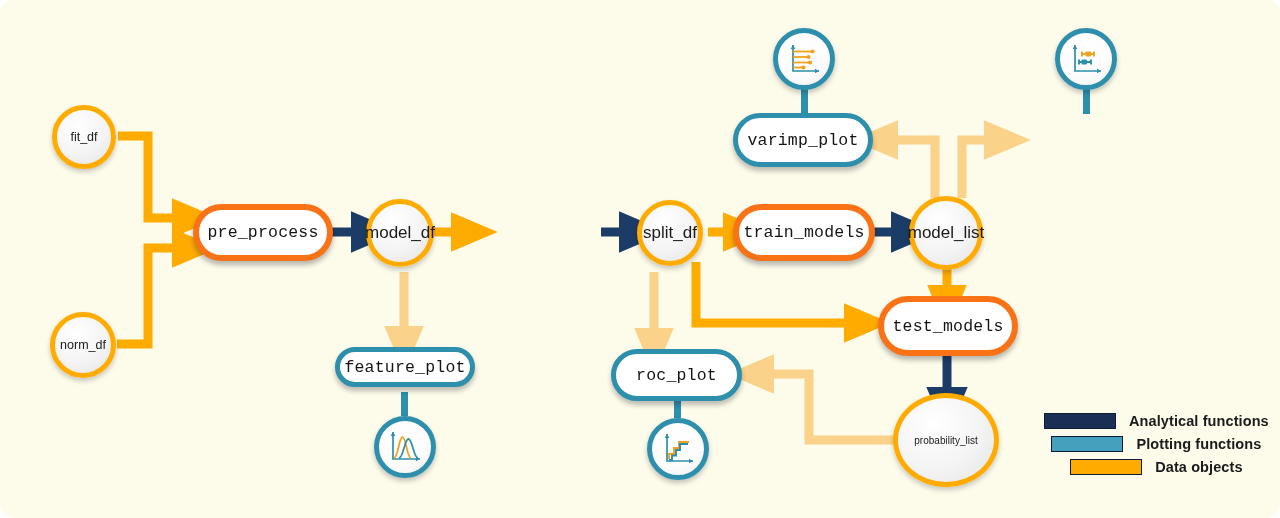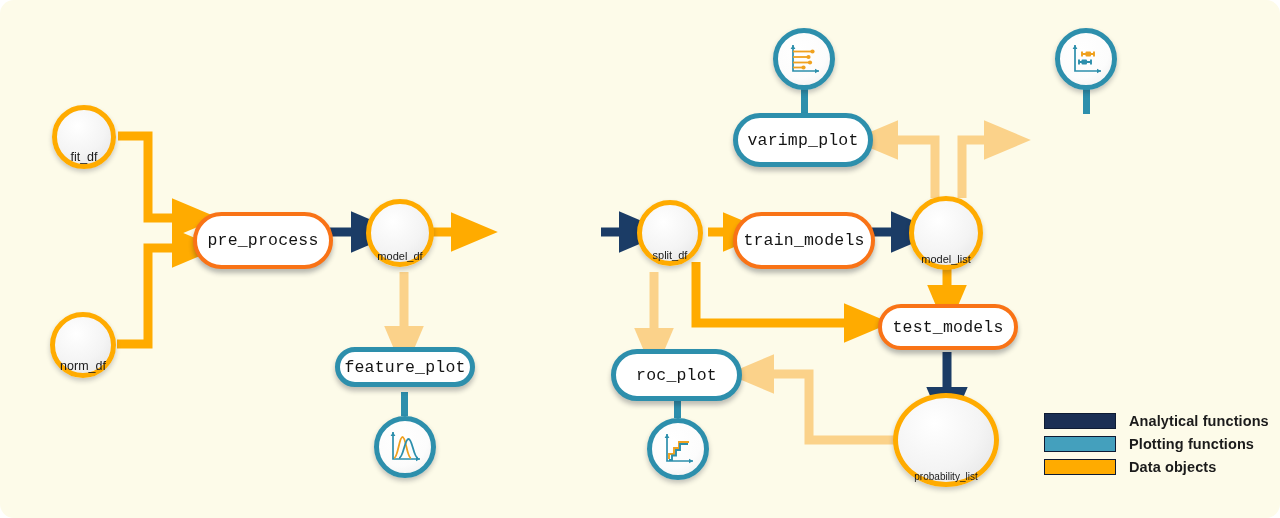--- a/index.html
+++ b/index.html
@@ -36,39 +36,37 @@
     color: #141414;
     white-space: nowrap;
     z-index: 5;
   }
   .pill {
     border-radius: 999px;
     font-size: 16.5px;
     letter-spacing: .2px;
   }
   .pill.analytic {
-    border: 4px solid #f97316;
+    border: 6px solid #f97316;
     box-shadow: 0 4px 5px rgba(20,25,40,.30), inset 0 0 0 1.5px #ffffff;
-    margin-top: 8px;
   }
   .pill.plotting {
     border: 5px solid #2d8fac;
     box-shadow: 0 4px 5px rgba(20,25,40,.28), inset 0 0 0 1.5px #ffffff;
   }
   .circ {
     border-radius: 50%;
     border: 5px solid #ffab00;
     background: radial-gradient(circle at 38% 30%, #ffffff 0%, #f4f4f4 55%, #e3e3e3 100%);
     font-size: 12.5px;
     box-shadow: 0 3px 5px rgba(20,25,40,.22);
     font-family: "Liberation Sans", sans-serif;
     color: #1a1a1a;
-    align-items: flex-end;
-  }
-  .circ.small { font-size: 11px; }
+  }
+  .circ.small { font-size: 17px; }
   .circ.tiny  { font-size: 10px; }
 
   
   .badge {
     position: absolute;
     border-radius: 50%;
     border: 5px solid #2d8fac;
     background: radial-gradient(circle at 40% 32%, #ffffff 0%, #fcfcfc 60%, #ececec 100%);
     box-shadow: 0 3px 5px rgba(20,25,40,.25);
     display: flex; align-items: center; justify-content: center;
@@ -86,20 +84,21 @@
   #legend {
     position: absolute;
     z-index: 8;
     font-family: "Liberation Sans", sans-serif;
   }
   .lg-row {
     display: flex;
     align-items: center;
     height: 21px;
     margin-bottom: 2px;
+    justify-content: center;
   }
   .lg-sw {
     width: 72px; height: 16px;
     border: 1.5px solid #0e1b33;
     box-sizing: border-box;
     margin-right: 13px;
     flex: 0 0 auto;
   }
   .lg-tx {
     font-size: 14.5px;
@@ -191,21 +190,21 @@
 
   <div class="node pill analytic" style="left:193px; top:204px; width:140px; height:57px;">
     <span>pre_process</span>
   </div>
 
 
   <div class="node pill analytic" style="left:733px; top:204px; width:142px; height:57px;text-align:right;">
     <span>train_models</span>
   </div>
 
-  <div class="node pill analytic" style="left:878px; top:296px; width:140px; height:46px;">
+  <div class="node pill analytic" style="left:878px; top:296px; width:140px; height:60px;">
     <span>test_models</span>
   </div>
 
   <div class="node pill plotting" style="left:335px; top:347px; width:140px; height:40px;">
     <span>feature_plot</span>
   </div>
 
   <div class="node pill plotting" style="left:733px; top:113px; width:140px; height:54px;">
     <span>varimp_plot</span>
   </div>

